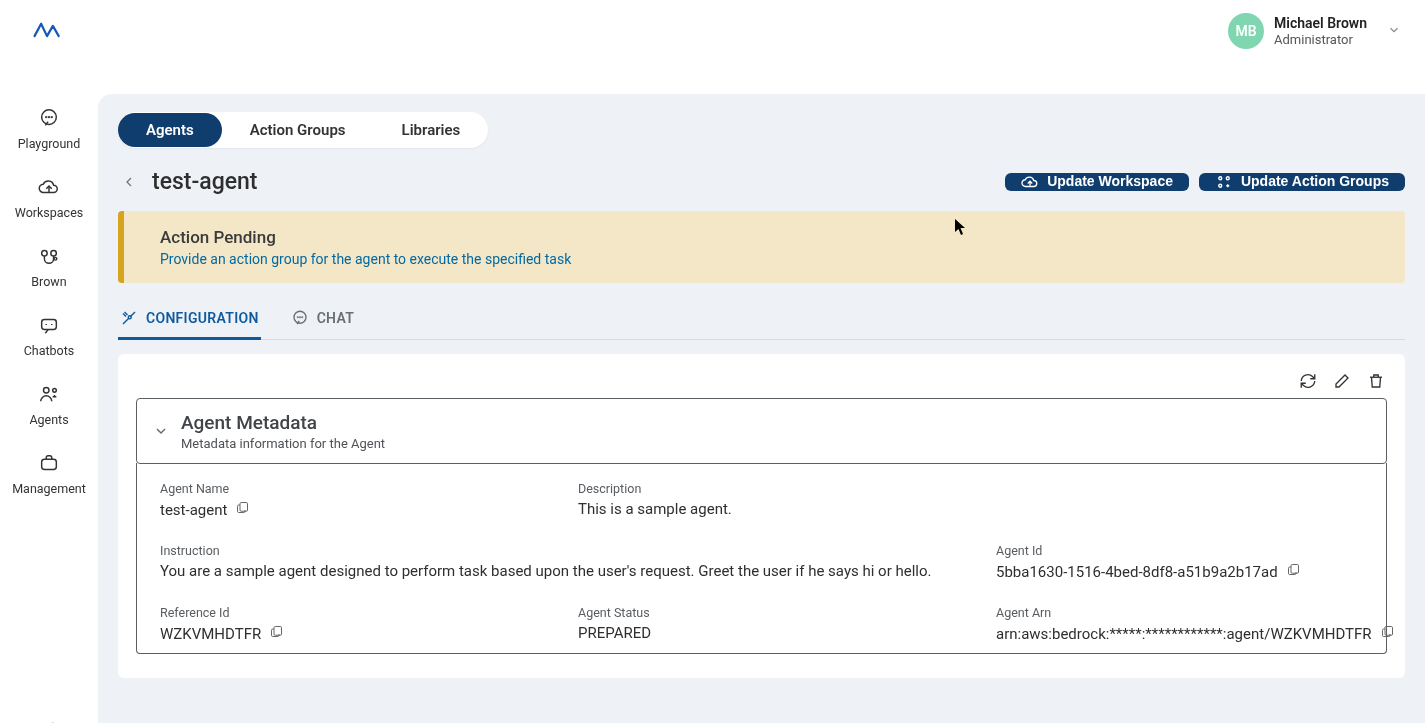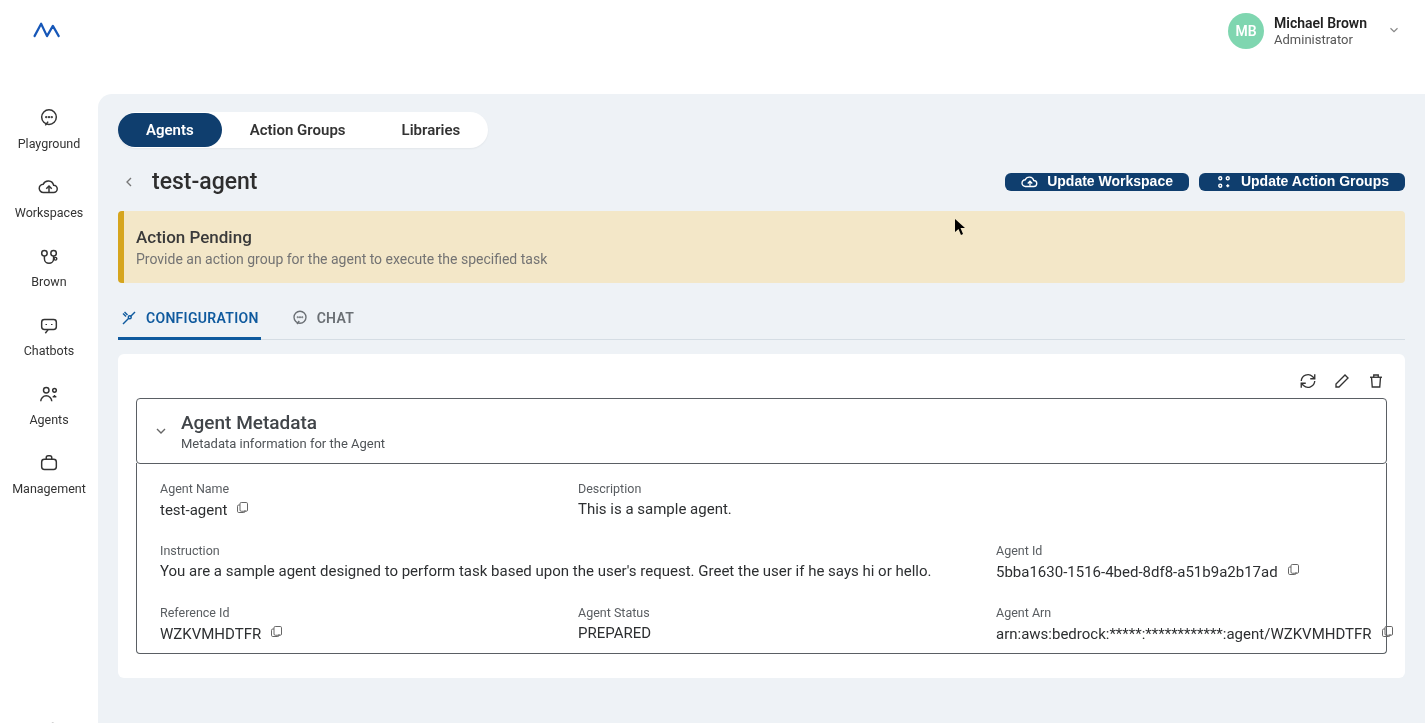--- a/index.html
+++ b/index.html
@@ -146,24 +146,24 @@
     cursor: pointer;
   }
   .btn-primary svg { stroke: #fff; }
 
   
   .banner {
     margin-top: 16px;
     background: #f3e7c8;
     border-left: 6px solid #d6a51d;
     border-radius: 4px;
-    padding: 16px 12px;
+    padding: 16px 36px;
   }
   .banner-title { font-size: 17px; font-weight: 500; color: #3a3a3a; margin-bottom: 4px; }
-  .banner-text { font-size: 14px; color: #737373; }
+  .banner-text { font-size: 14px; color: #0369a1; }
 
   
   .subtabs {
     display: flex;
     gap: 28px;
     margin-top: 18px;
     border-bottom: 1px solid #d5dde4;
   }
   .subtab {
     display: flex;

